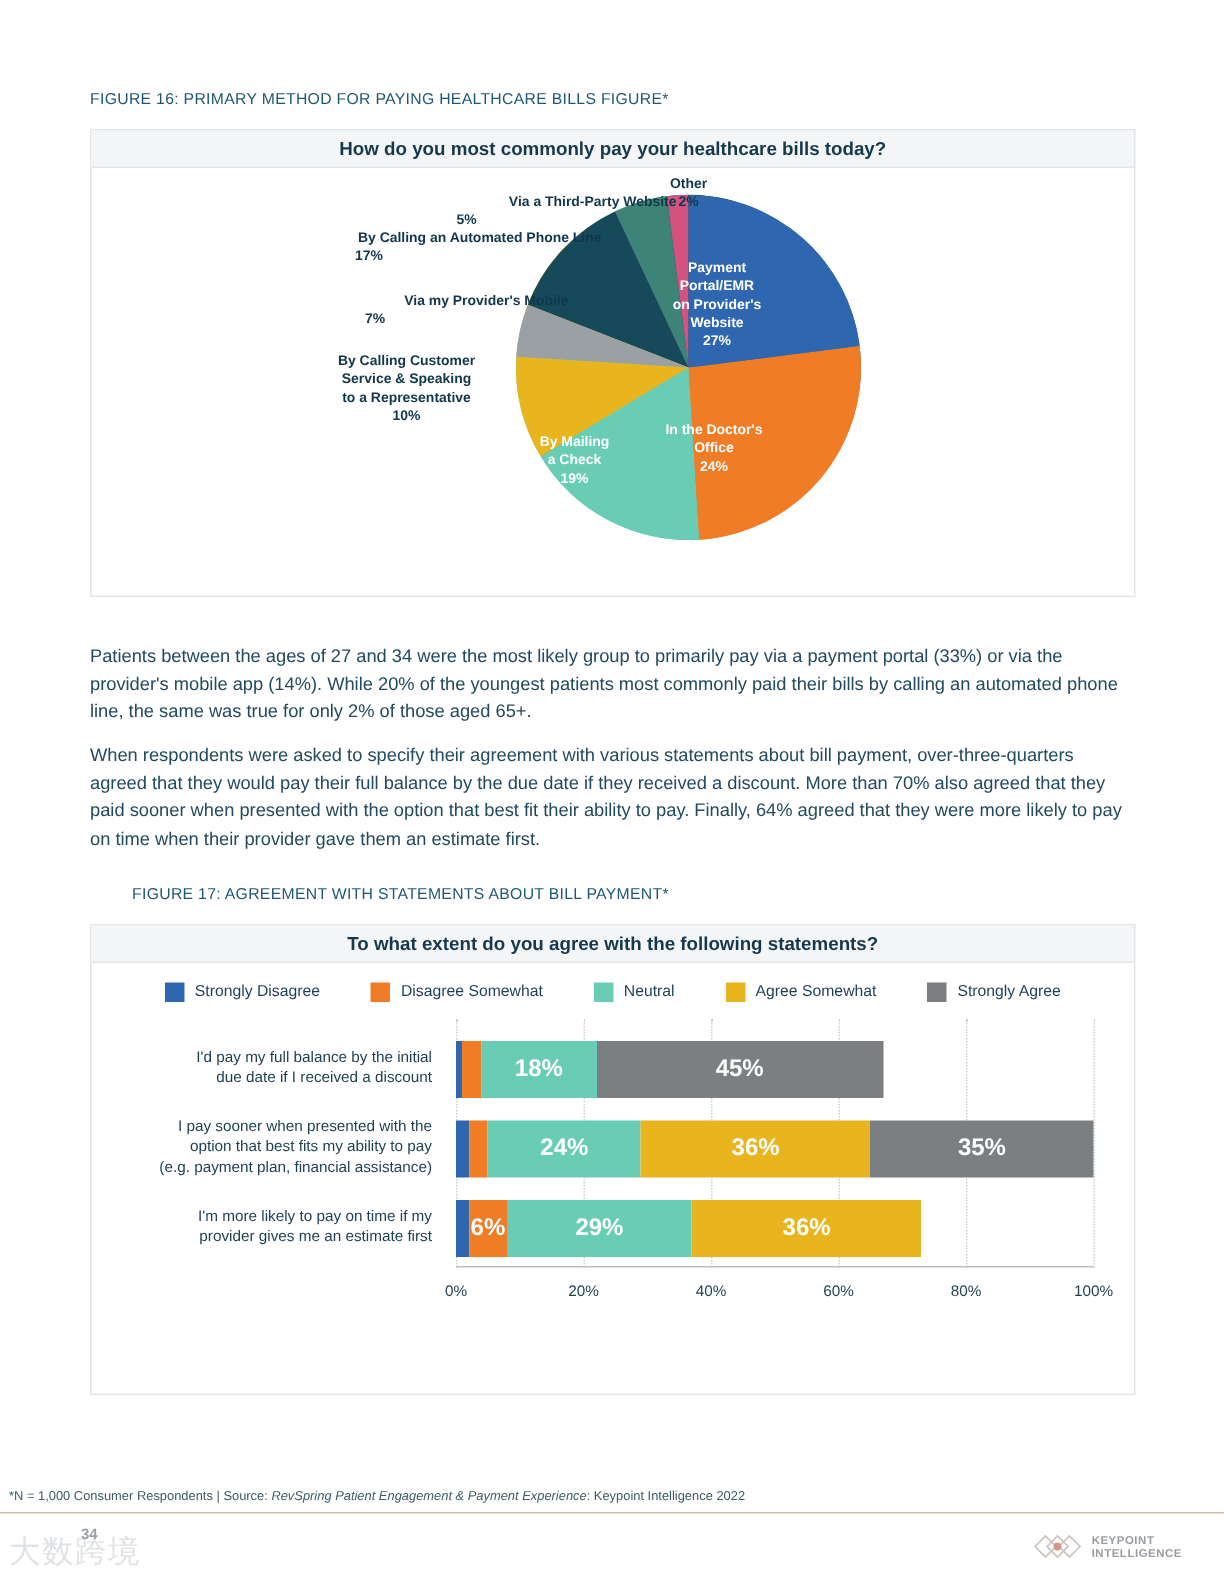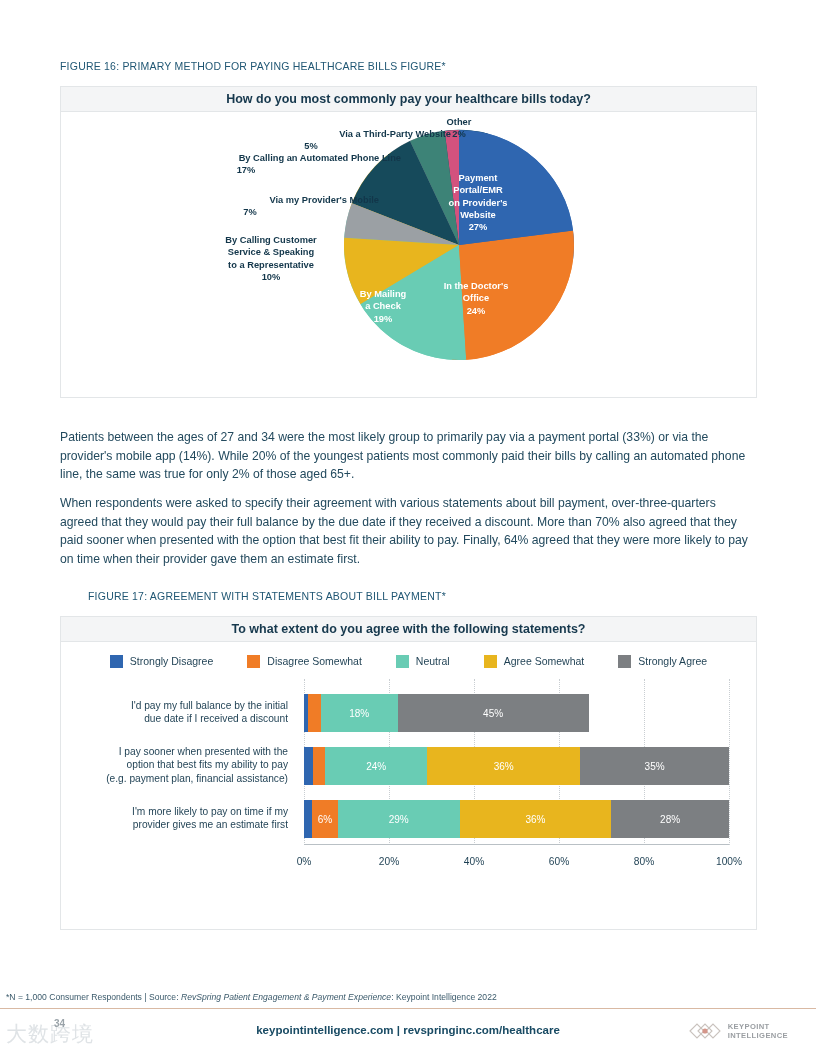--- a/index.html
+++ b/index.html
@@ -57,21 +57,21 @@
   .barchart{position:absolute;left:0;top:62px;width:695px;height:240px;}
   .rowlab{
     position:absolute;right:0;width:205px;text-align:right;
     font-size:10.2px;line-height:13.4px;color:#1d3f52;
   }
   .plot{position:absolute;left:243px;top:0;width:425px;height:192px;}
   .grid{position:absolute;top:0;bottom:26px;width:0;border-left:1px dotted #c9ced2;}
   .axisline{position:absolute;left:0;right:0;bottom:26px;height:1px;background:#b9c0c5;}
   .bar{position:absolute;height:38px;display:flex;}
   .seg{height:100%;display:flex;align-items:center;justify-content:center;
-       font-size:10px;font-weight:normal;color:#ffffff;overflow:hidden;}
+       font-size:16px;font-weight:bold;color:#ffffff;overflow:hidden;}
   .xtick{position:absolute;bottom:4px;font-size:10.2px;color:#1d3f52;transform:translateX(-50%);}
 
   
   .srcline{
     position:absolute;left:6px;top:992px;font-size:8.6px;color:#3b5a6b;white-space:nowrap;
   }
   .srcline i{font-style:italic;}
   .rule{position:absolute;left:0;top:1008px;width:816px;height:1px;background:#d9b9a3;}
   .foot-links{
     position:absolute;left:0;top:1024px;width:816px;text-align:center;
@@ -217,41 +217,39 @@
           <div class="seg" style="width:102px;background:#69CCB4">24%</div>
           <div class="seg" style="width:153px;background:#E8B51E">36%</div>
           <div class="seg" style="width:148.75px;background:#7C7F82">35%</div>
         </div>
 
         <div class="bar" style="top:121px;left:0;width:425px;">
           <div class="seg" style="width:8.5px;background:#2F66B0"></div>
           <div class="seg" style="width:25.5px;background:#F07C26">6%</div>
           <div class="seg" style="width:123.25px;background:#69CCB4">29%</div>
           <div class="seg" style="width:153px;background:#E8B51E">36%</div>
-          <div class="seg" style="width:119px;background:#7C7F82">28%</div>
         </div>
 
         <div class="xtick" style="left:0px;">0%</div>
         <div class="xtick" style="left:85px;">20%</div>
         <div class="xtick" style="left:170px;">40%</div>
         <div class="xtick" style="left:255px;">60%</div>
         <div class="xtick" style="left:340px;">80%</div>
         <div class="xtick" style="left:425px;">100%</div>
       </div>
     </div>
   </div>
 
   <div class="srcline"><span>*N = 1,000 Consumer Respondents  |  Source: </span><i>RevSpring Patient Engagement &amp; Payment Experience</i><span>: Keypoint Intelligence 2022</span></div>
 
   <div class="rule"></div>
 
   <div class="wm">大数跨境</div>
   <div class="pagenum">34</div>
 
-  <div class="foot-links">keypointintelligence.com  |  revspringinc.com/healthcare</div>
 
   <div class="kp-logo">
     <svg width="34" height="22" viewBox="0 0 34 22">
       <path d="M10 11 L17 4 L24 11 L17 18 Z" fill="none" stroke="#c9c2bd" stroke-width="1.1"></path>
       <path d="M2 11 L9 4 L16 11 L9 18 Z" fill="none" stroke="#c9c2bd" stroke-width="1.1"></path>
       <path d="M18 11 L25 4 L32 11 L25 18 Z" fill="none" stroke="#c9c2bd" stroke-width="1.1"></path>
       <circle cx="17" cy="11" r="2.6" fill="#d4968a"></circle>
     </svg>
     <div class="kp-text">
       <div>KEYPOINT</div>

